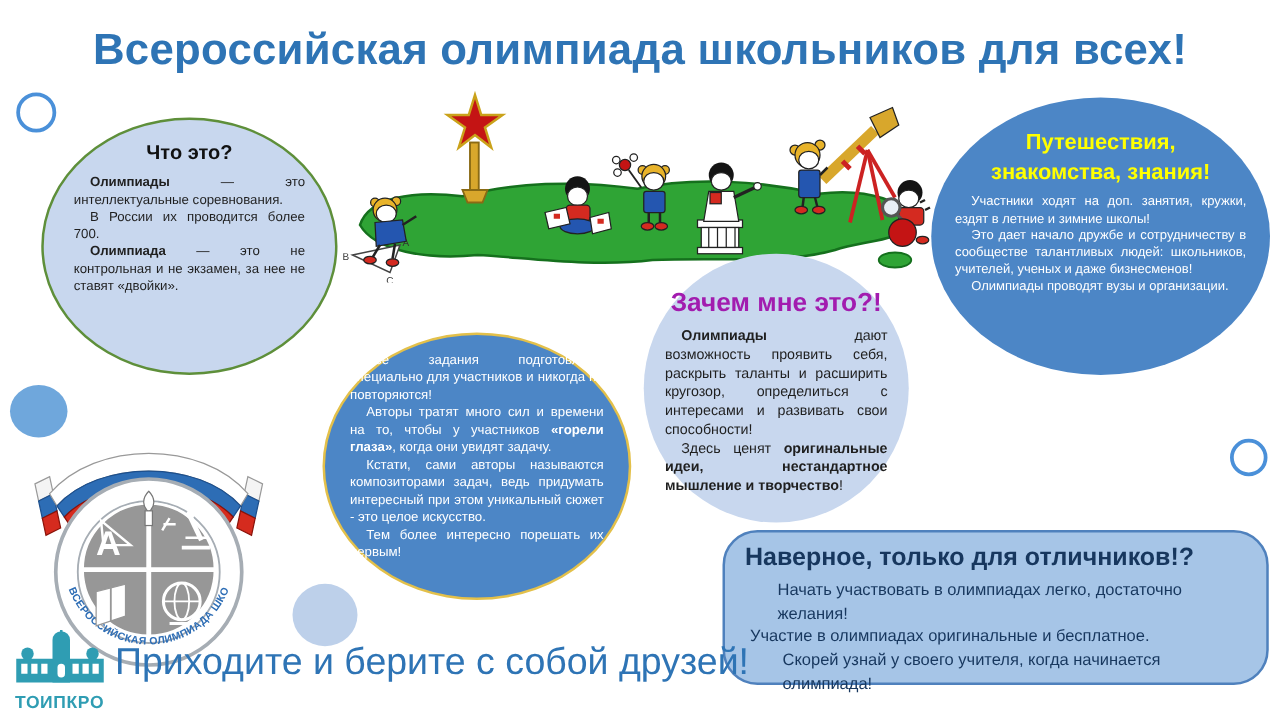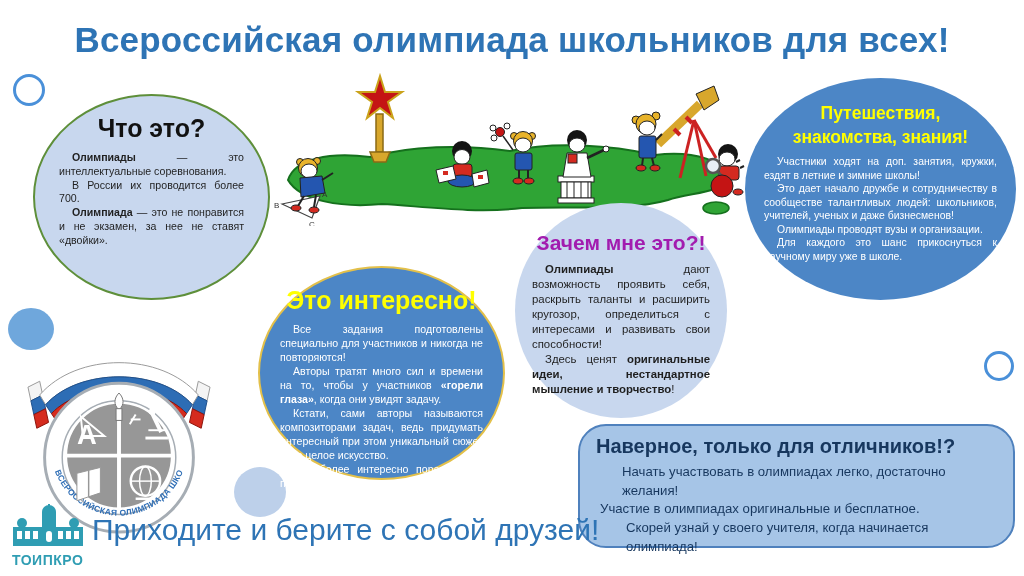--- a/index.html
+++ b/index.html
@@ -5,21 +5,21 @@
   html,body{margin:0;padding:0;background:#e9e9e9;font-family:"Liberation Sans",sans-serif;}
   #poster{position:relative;width:1024px;height:576px;background:#ffffff;overflow:hidden;margin:0 auto;}
 
   .title{position:absolute;left:0;right:0;top:20px;text-align:center;font-size:35px;font-weight:700;color:#2e74b5;letter-spacing:.2px;}
 
   .bubble{position:absolute;border-radius:50%;box-sizing:border-box;}
   .bubble .btitle{text-align:center;font-weight:700;}
   .bubble p{margin:0;text-indent:13px;text-align:justify;}
 
   #bubble-what{left:33px;top:94px;width:237px;height:206px;background:#c8d7ee;border:2px solid #5e8f3a;padding:16px 24px 0 24px;}
-  #bubble-what .btitle{font-size:25px;color:#111;margin:2px 0 8px 0;}
+  #bubble-what .btitle{font-size:16px;color:#111;margin:2px 0 8px 0;}
   #bubble-what p{font-size:10.6px;line-height:1.3;color:#1f1f1f;}
 
   #bubble-interesting{left:258px;top:266px;width:247px;height:214px;background:#4c86c6;border:2px solid #e3c04a;padding:14px 20px 0 20px;}
   #bubble-interesting .btitle{font-size:25px;color:#ffff00;margin:4px 0 8px 0;}
   #bubble-interesting p{font-size:10.6px;line-height:1.32;color:#ffffff;}
 
   #bubble-why{left:515px;top:203px;width:212px;height:215px;background:#c8d7ee;padding:22px 17px 0 17px;}
   #bubble-why .btitle{font-size:21px;color:#a21caf;margin:6px 0 7px 0;}
   #bubble-why p{font-size:11.4px;line-height:1.32;color:#1f1f1f;}
 
@@ -161,46 +161,44 @@
       <ellipse cx="468" cy="134" rx="5" ry="3" fill="#d42a20" stroke="#222"></ellipse>
       <line x1="466" y1="104" x2="470" y2="102" stroke="#222" stroke-width="2"></line>
       <line x1="470" y1="110" x2="474" y2="108" stroke="#222" stroke-width="2"></line>
     </g>
   </svg>
 
   <div class="bubble" id="bubble-what">
     <div class="btitle">Что это?</div>
     <p><b>Олимпиады</b><span> — это интеллектуальные соревнования.</span></p>
     <p><span>В России их проводится более 700.</span></p>
-    <p><b>Олимпиада</b><span> — это не понравится и не экзамен, за нее не ставят «двойки».</span></p>
+    <p><b>Олимпиада</b><span> — это не контрольная и не экзамен, за нее не ставят «двойки».</span></p>
   </div>
 
   <div class="bubble" id="bubble-interesting">
-    <div class="btitle">Это интересно!</div>
     <p><span>Все задания подготовлены специально для участников и никогда не повторяются!</span></p>
     <p><span>Авторы тратят много сил и времени на то, чтобы у участников </span><b>«горели глаза»</b><span>, когда они увидят задачу.</span></p>
     <p><span>Кстати, сами авторы называются композиторами задач, ведь придумать интересный при этом уникальный сюжет - это целое искусство.</span></p>
     <p><span>Тем более интересно порешать их первым!</span></p>
   </div>
 
   <div class="bubble" id="bubble-why">
     <div class="btitle">Зачем мне это?!</div>
     <p><b>Олимпиады</b><span> дают возможность проявить себя, раскрыть таланты и расширить кругозор, определиться с интересами и развивать свои способности!</span></p>
     <p><span>Здесь ценят </span><b>оригинальные идеи, нестандартное мышление и творчество</b><span>!</span></p>
   </div>
 
   <div class="bubble" id="bubble-travel">
     <div class="btitle">
       <div>Путешествия,</div>
       <div>знакомства, знания!</div>
     </div>
     <p><span>Участники ходят на доп. занятия, кружки, ездят в летние и зимние школы!</span></p>
     <p><span>Это дает начало дружбе и сотрудничеству в сообществе талантливых людей: школьников, учителей, ученых и даже бизнесменов!</span></p>
     <p><span>Олимпиады проводят вузы и организации.</span></p>
-    <p><span>Для каждого это шанс прикоснуться к научному миру уже в школе.</span></p>
   </div>
 
   <div id="callout">
     <div class="ctitle">Наверное, только для отличников!?</div>
     <div class="cline i1">Начать участвовать в олимпиадах легко, достаточно желания!</div>
     <div class="cline i3">Участие в олимпиадах оригинальные и бесплатное.</div>
     <div class="cline i4">Скорей узнай у своего учителя, когда начинается олимпиада!</div>
   </div>
 
   <svg id="emblem" viewBox="0 0 190 208">

